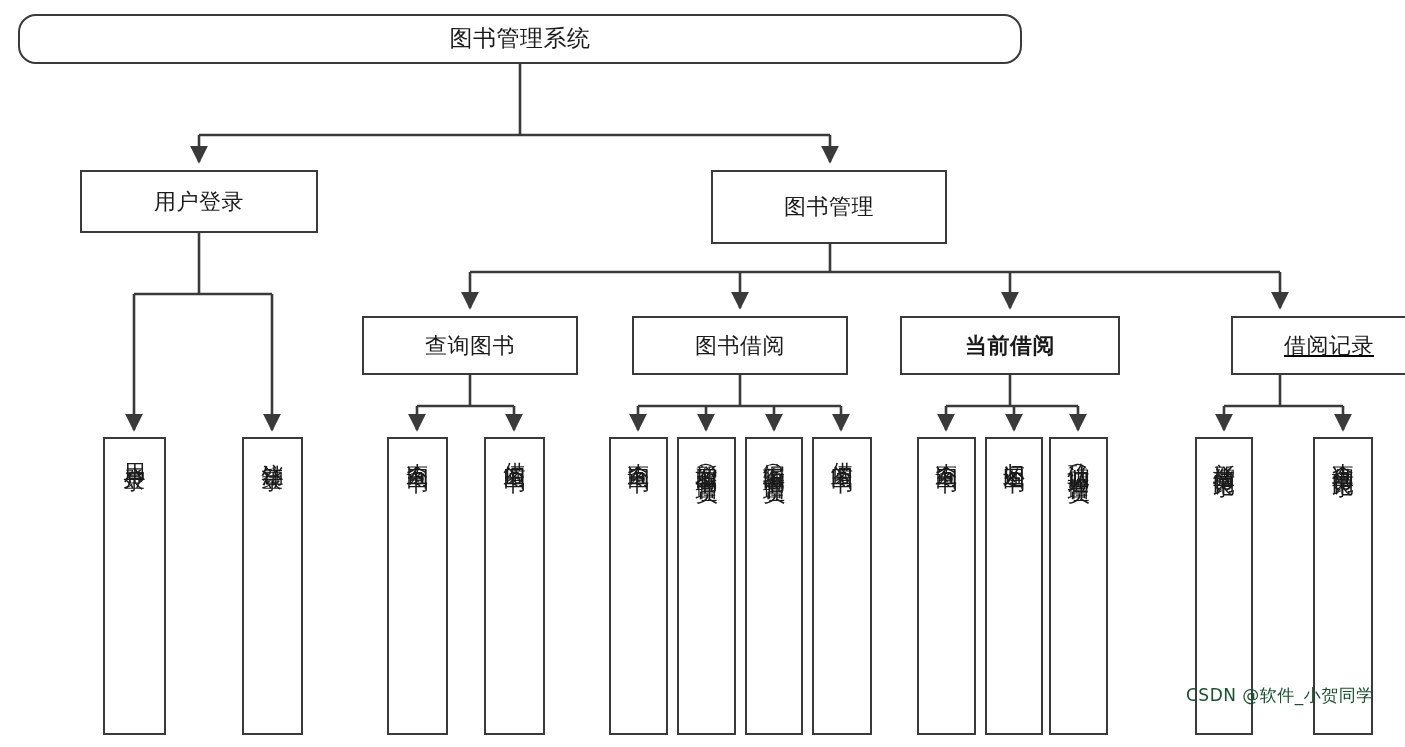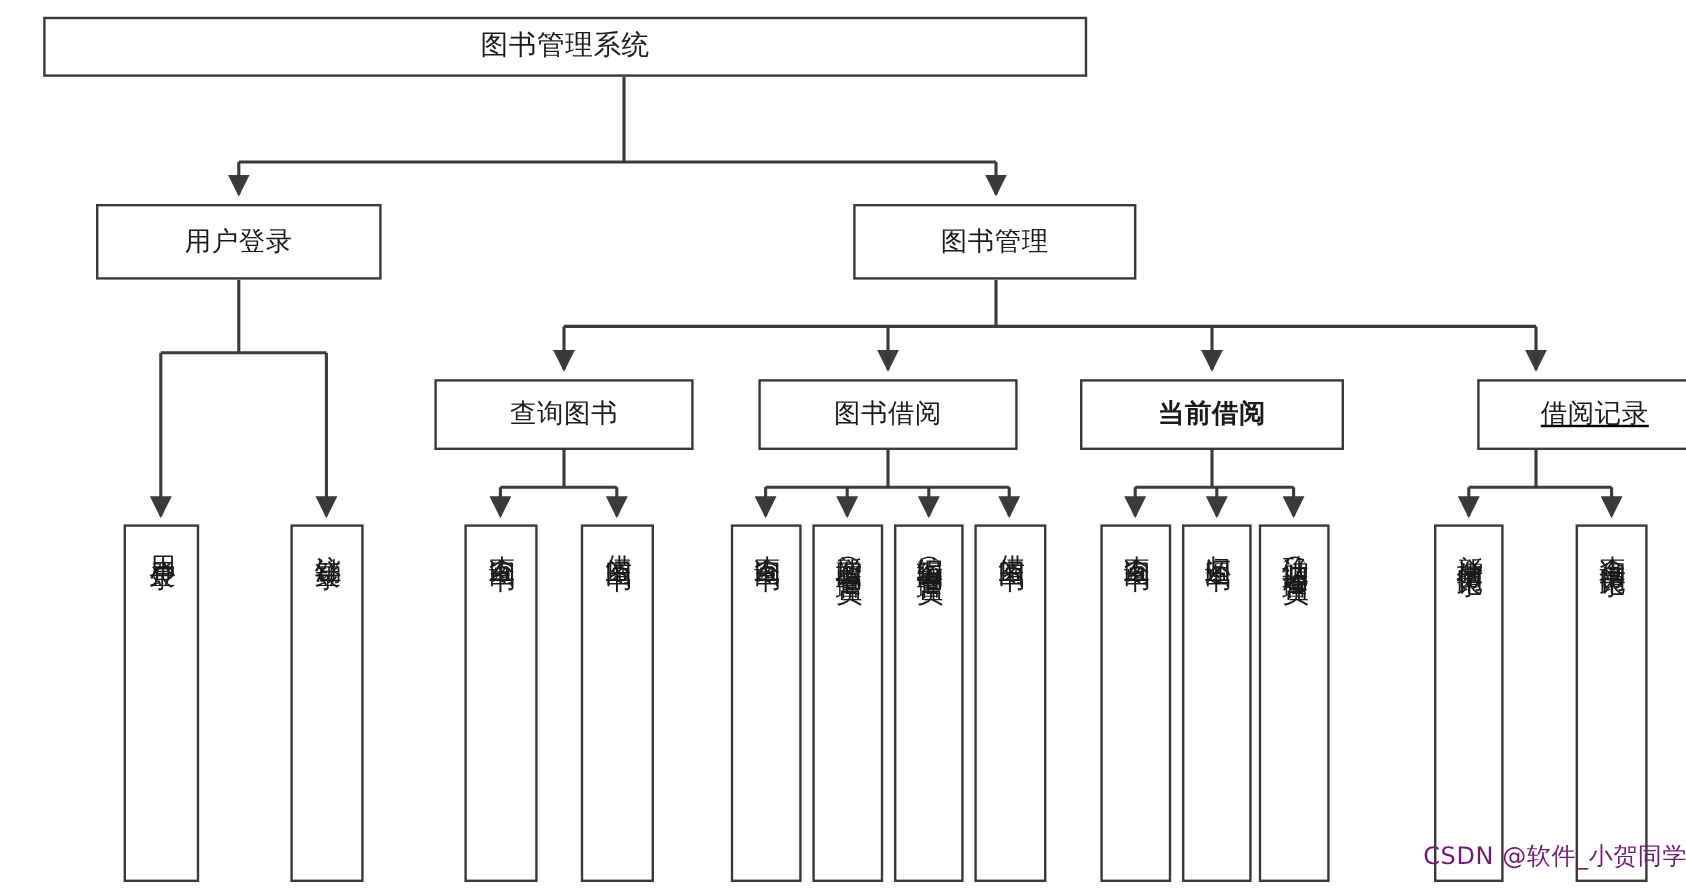--- a/index.html
+++ b/index.html
@@ -54,23 +54,23 @@
   .node-box.vertical .node-label {
     writing-mode: vertical-rl;
     text-orientation: upright;
     font-size: 22px;
     letter-spacing: 3px;
     line-height: 1;
   }
   .watermark {
     position: absolute;
     left: 1186px;
-    top: 700px;
-    font-size: 20px;
-    color: #701a75;
+    top: 684px;
+    font-size: 17px;
+    color: #14532d;
     white-space: nowrap;
     letter-spacing: 0.5px;
     pointer-events: none;
   }
 </style>
 </head>
 <body>
 
 <div id="diagram-root">
 
@@ -118,28 +118,28 @@
       <path d="M 1014 406 L 1014 430" marker-end="url(#arrow)"></path>
       <path d="M 1078 406 L 1078 430" marker-end="url(#arrow)"></path>
 
       <path d="M 1280 375 L 1280 406"></path>
       <path d="M 1224 406 L 1343 406"></path>
       <path d="M 1224 406 L 1224 430" marker-end="url(#arrow)"></path>
       <path d="M 1343 406 L 1343 430" marker-end="url(#arrow)"></path>
     </g>
   </svg>
 
-  <div class="node-box root horizontal" style="left:36px; top:14px; width:870px; height:50px;">
+  <div class="node-box root horizontal" style="left:18px; top:14px; width:1004px; height:50px;border-radius:18px;">
     <span class="node-label">图书管理系统</span>
   </div>
 
   <div class="node-box horizontal" style="left:80px; top:170px; width:238px; height:63px;">
     <span class="node-label">用户登录</span>
   </div>
-  <div class="node-box horizontal" style="left:711px; top:170px; width:236px; height:63px;">
+  <div class="node-box horizontal" style="left:711px; top:170px; width:236px; height:74px;">
     <span class="node-label">图书管理</span>
   </div>
 
   <div class="node-box horizontal" style="left:362px; top:316px; width:216px; height:59px;">
     <span class="node-label">查询图书</span>
   </div>
   <div class="node-box horizontal" style="left:632px; top:316px; width:216px; height:59px;align-items:center;">
     <span class="node-label">图书借阅</span>
   </div>
   <div class="node-box horizontal" style="left:900px; top:316px; width:220px; height:59px;font-weight:bold;">

